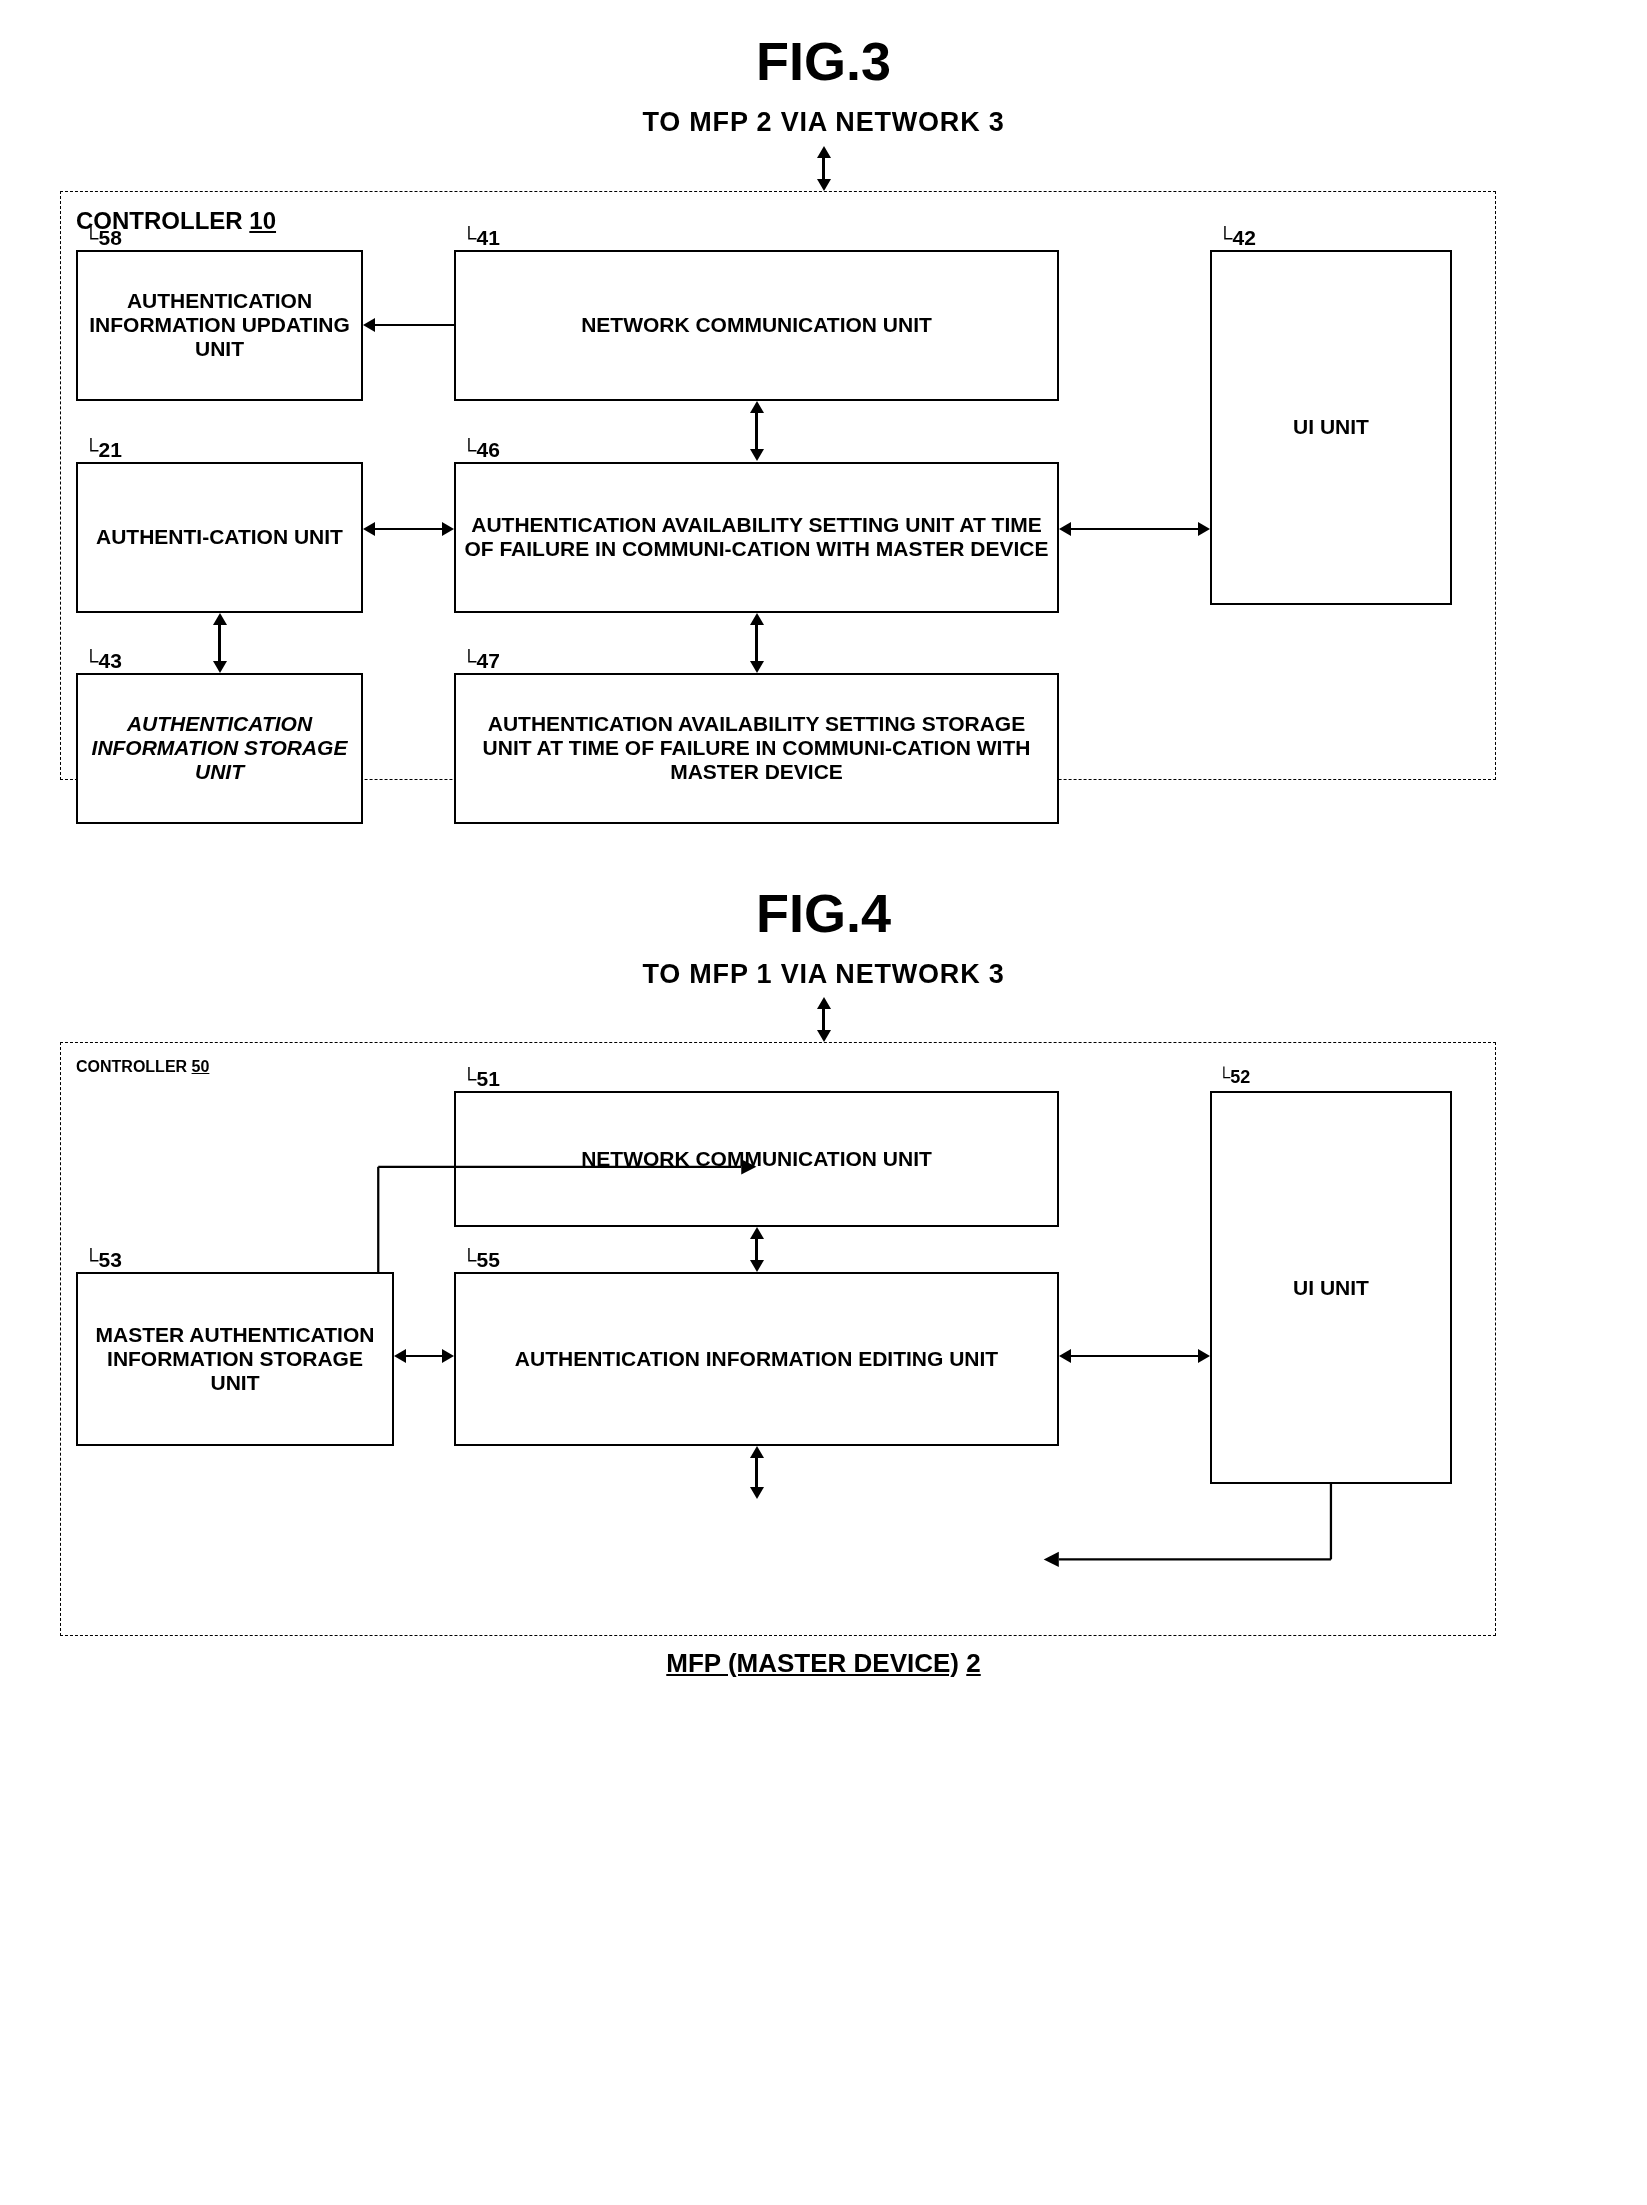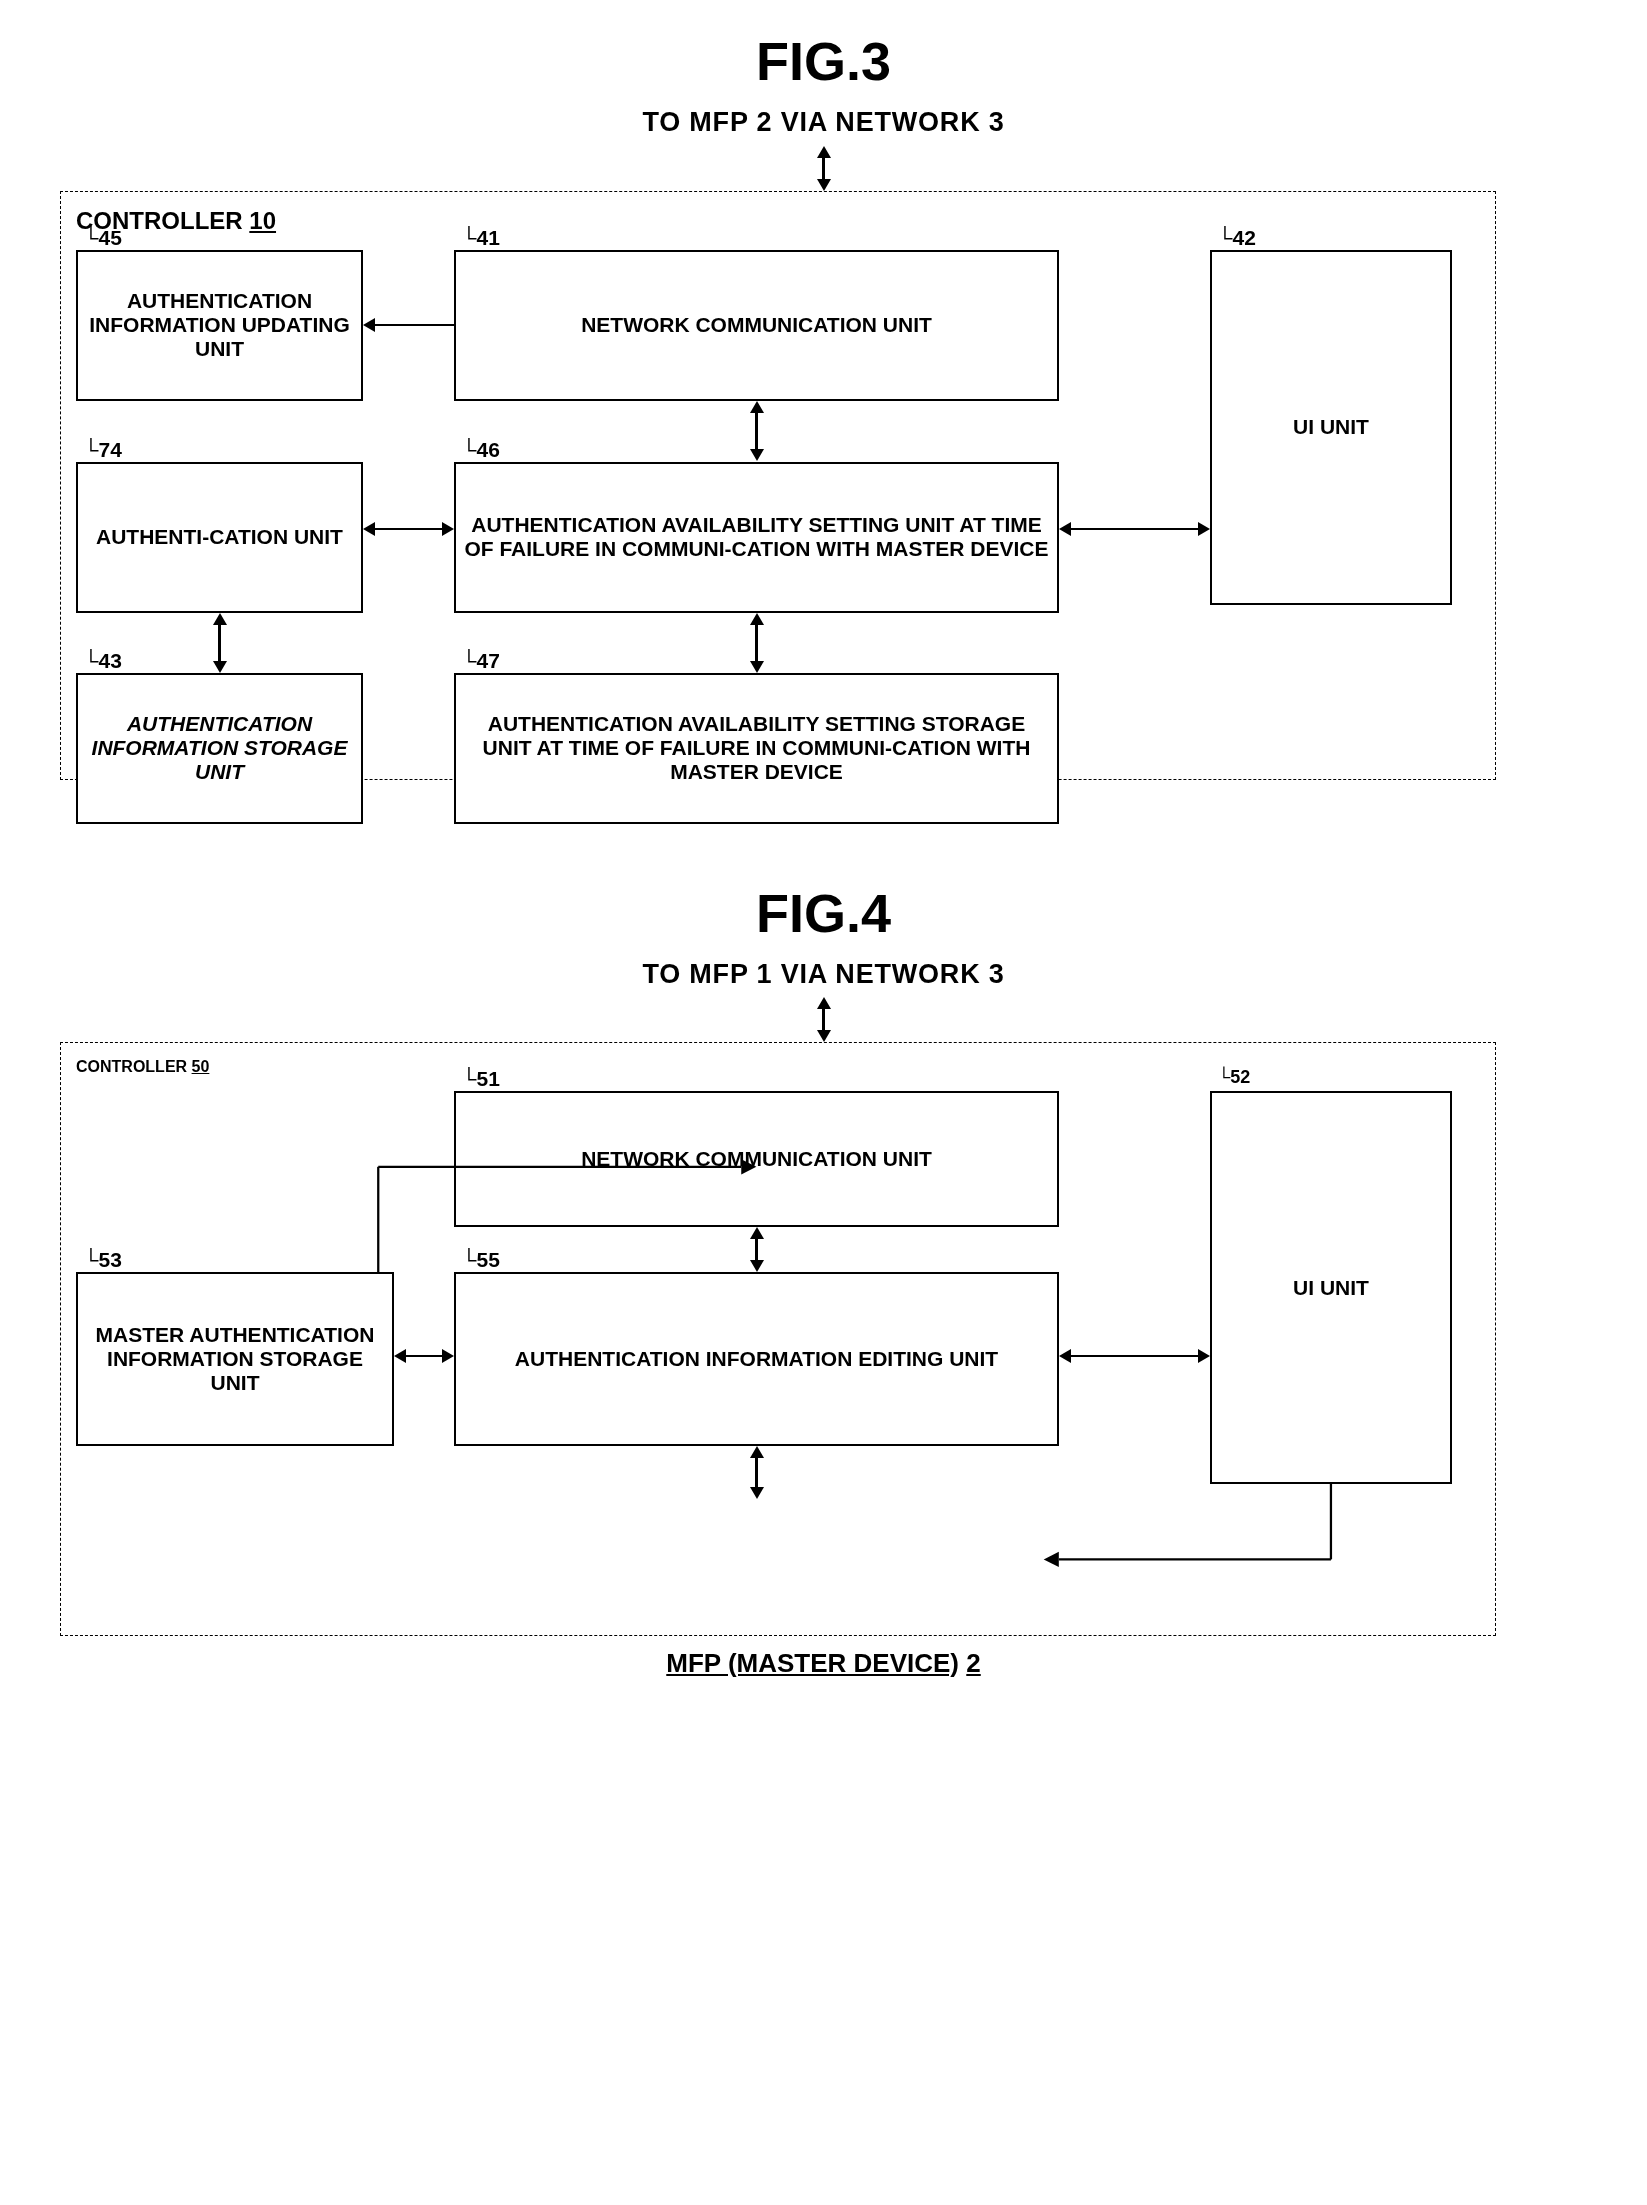--- a/index.html
+++ b/index.html
@@ -109,21 +109,21 @@
   </div>
 
   <div class="fig3-controller">
     <div style="font-size:24px; font-weight:bold; margin-bottom:7.6px;">
       <span>CONTROLLER</span> <span style="text-decoration:underline;">10</span>
     </div>
 
     <div style="position:relative; width:100%; height:514px; margin-top:15px;">
 
       <div style="position:absolute; left:0; top:0; width:287px;">
-        <span style="font-size:21px; font-weight:bold; position:absolute; top:-24px; left:7.6px;">└45</span>
+        <span style="font-size:21px; font-weight:bold; position:absolute; top:-24px; left:7.6px;">└58</span>
         <div class="unit-box" style="height:151px; width:287px;">
           <span>AUTHENTICATION INFORMATION UPDATING UNIT</span>
         </div>
       </div>
 
       <div style="position:absolute; left:378px; top:0; width:605px;">
         <span style="font-size:21px; font-weight:bold; position:absolute; top:-24px; left:7.6px;">└41</span>
         <div class="unit-box" style="height:151px; width:605px;">
           <span>NETWORK COMMUNICATION UNIT</span>
         </div>
@@ -135,21 +135,21 @@
           <span>UI UNIT</span>
         </div>
       </div>
 
       <div style="position:absolute; left:287px; top:68px; width:91px; height:15px; display:flex; align-items:center;">
         <div class="h-arrowhead-left"></div>
         <div class="h-arrow-line" style="flex:1;"></div>
       </div>
 
       <div style="position:absolute; left:0; top:212px; width:287px;">
-        <span style="font-size:21px; font-weight:bold; position:absolute; top:-24px; left:7.6px;">└74</span>
+        <span style="font-size:21px; font-weight:bold; position:absolute; top:-24px; left:7.6px;">└21</span>
         <div class="unit-box" style="height:151px; width:287px;">
           <span>AUTHENTI-CATION UNIT</span>
         </div>
       </div>
 
       <div style="position:absolute; left:378px; top:212px; width:605px;">
         <span style="font-size:21px; font-weight:bold; position:absolute; top:-24px; left:7.6px;">└46</span>
         <div class="unit-box" style="height:151px; width:605px;">
           <span>AUTHENTICATION AVAILABILITY SETTING UNIT AT TIME OF FAILURE IN COMMUNI-CATION WITH MASTER DEVICE</span>
         </div>

